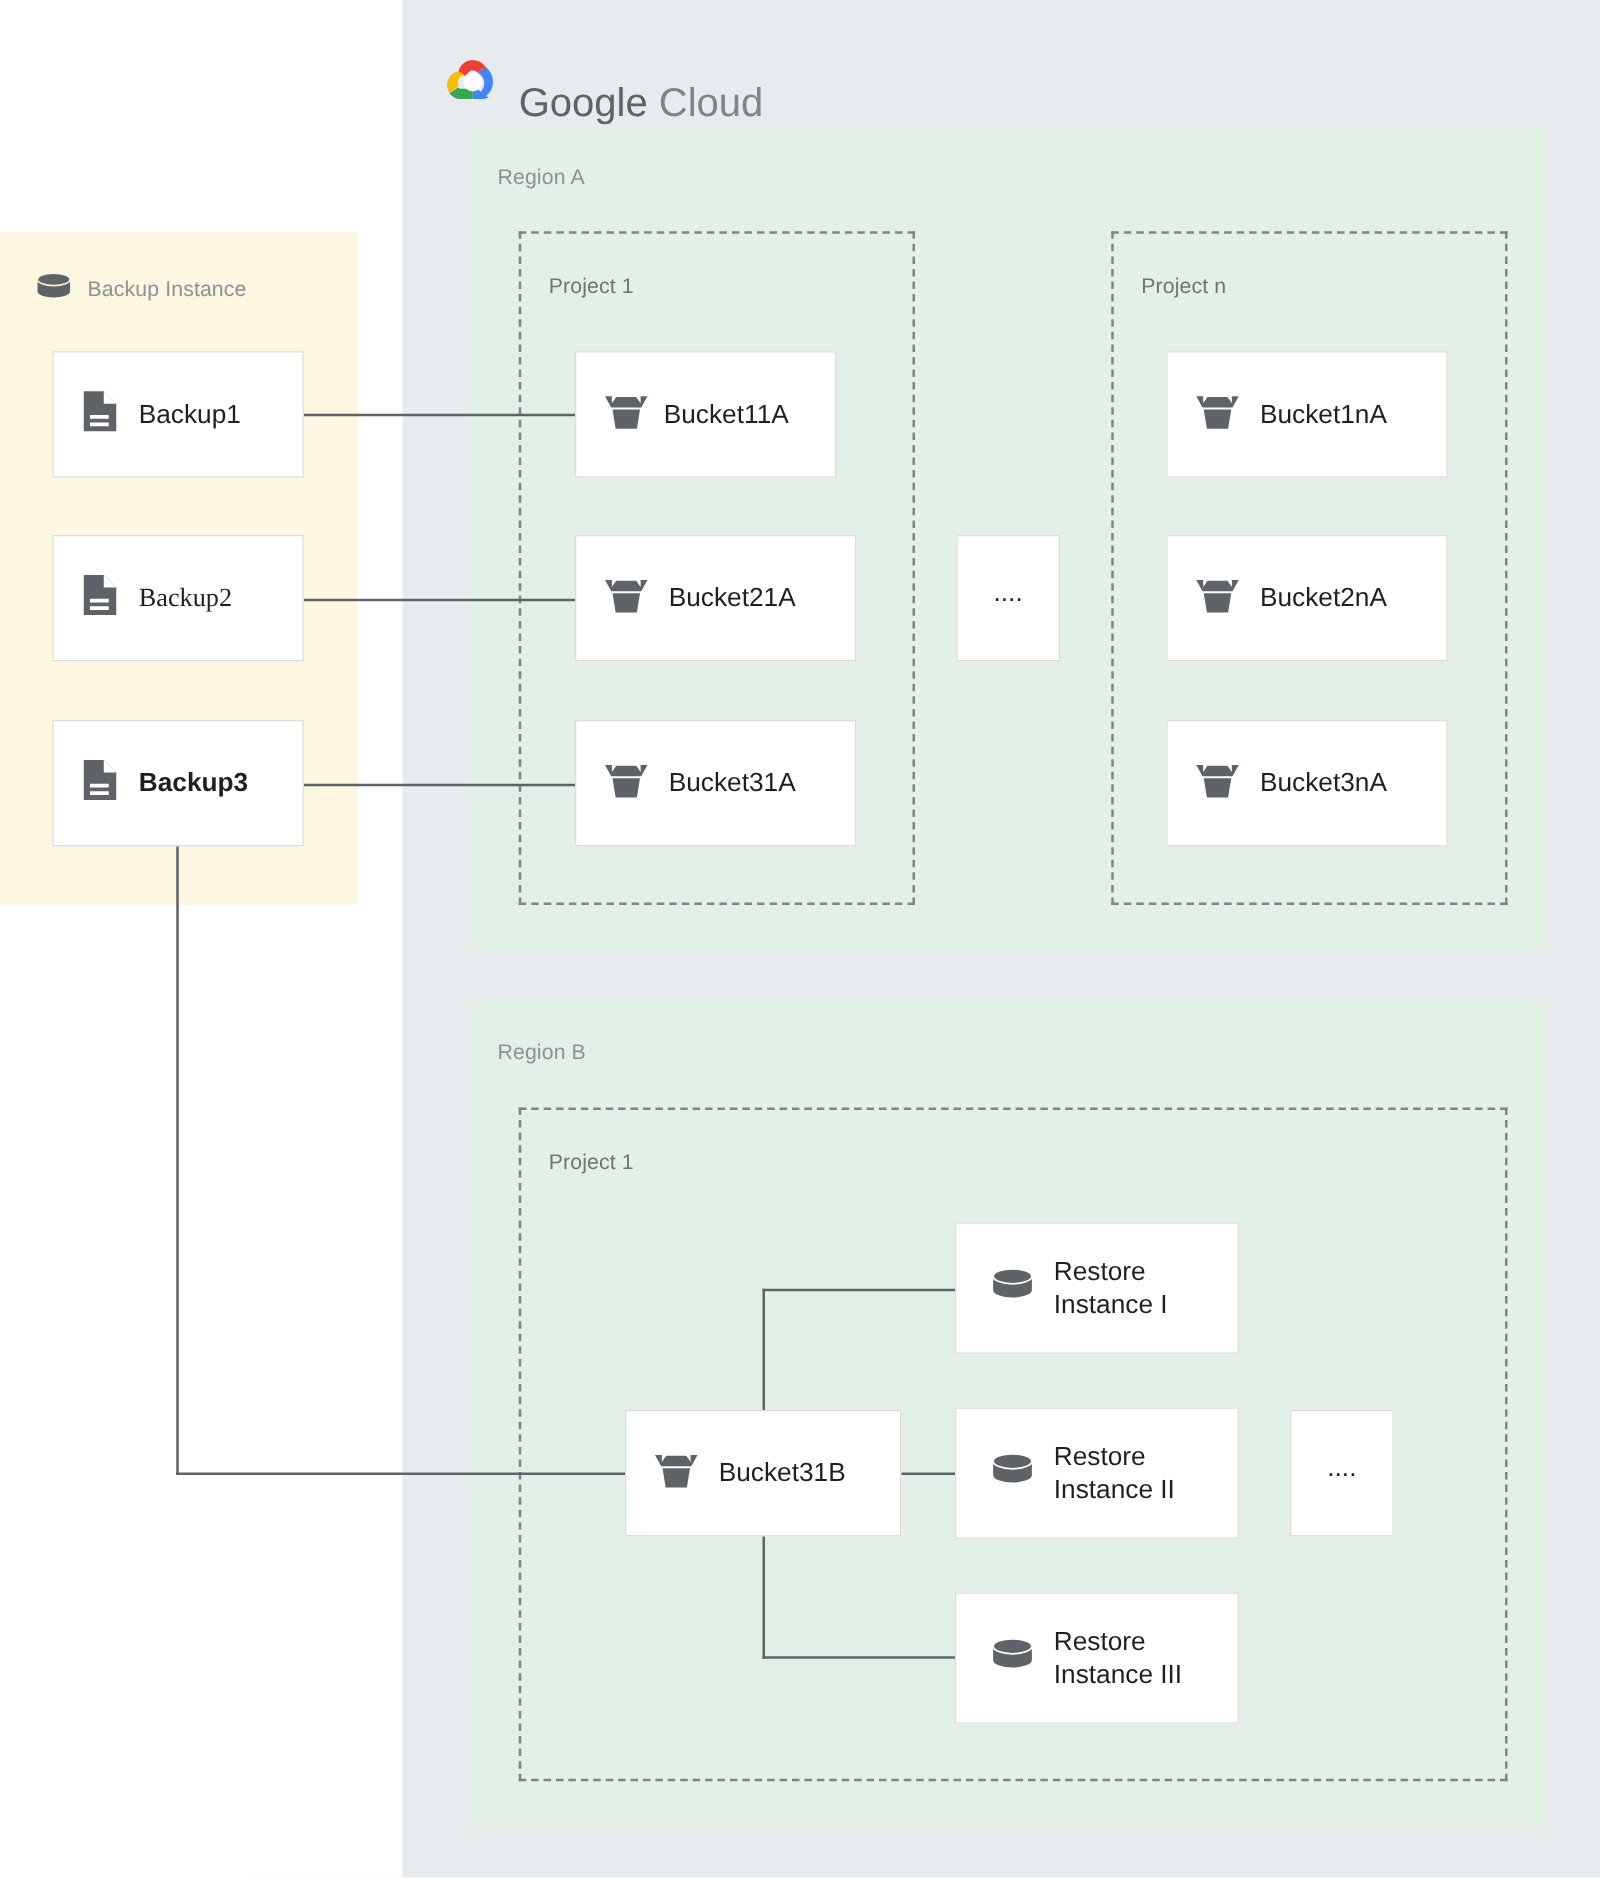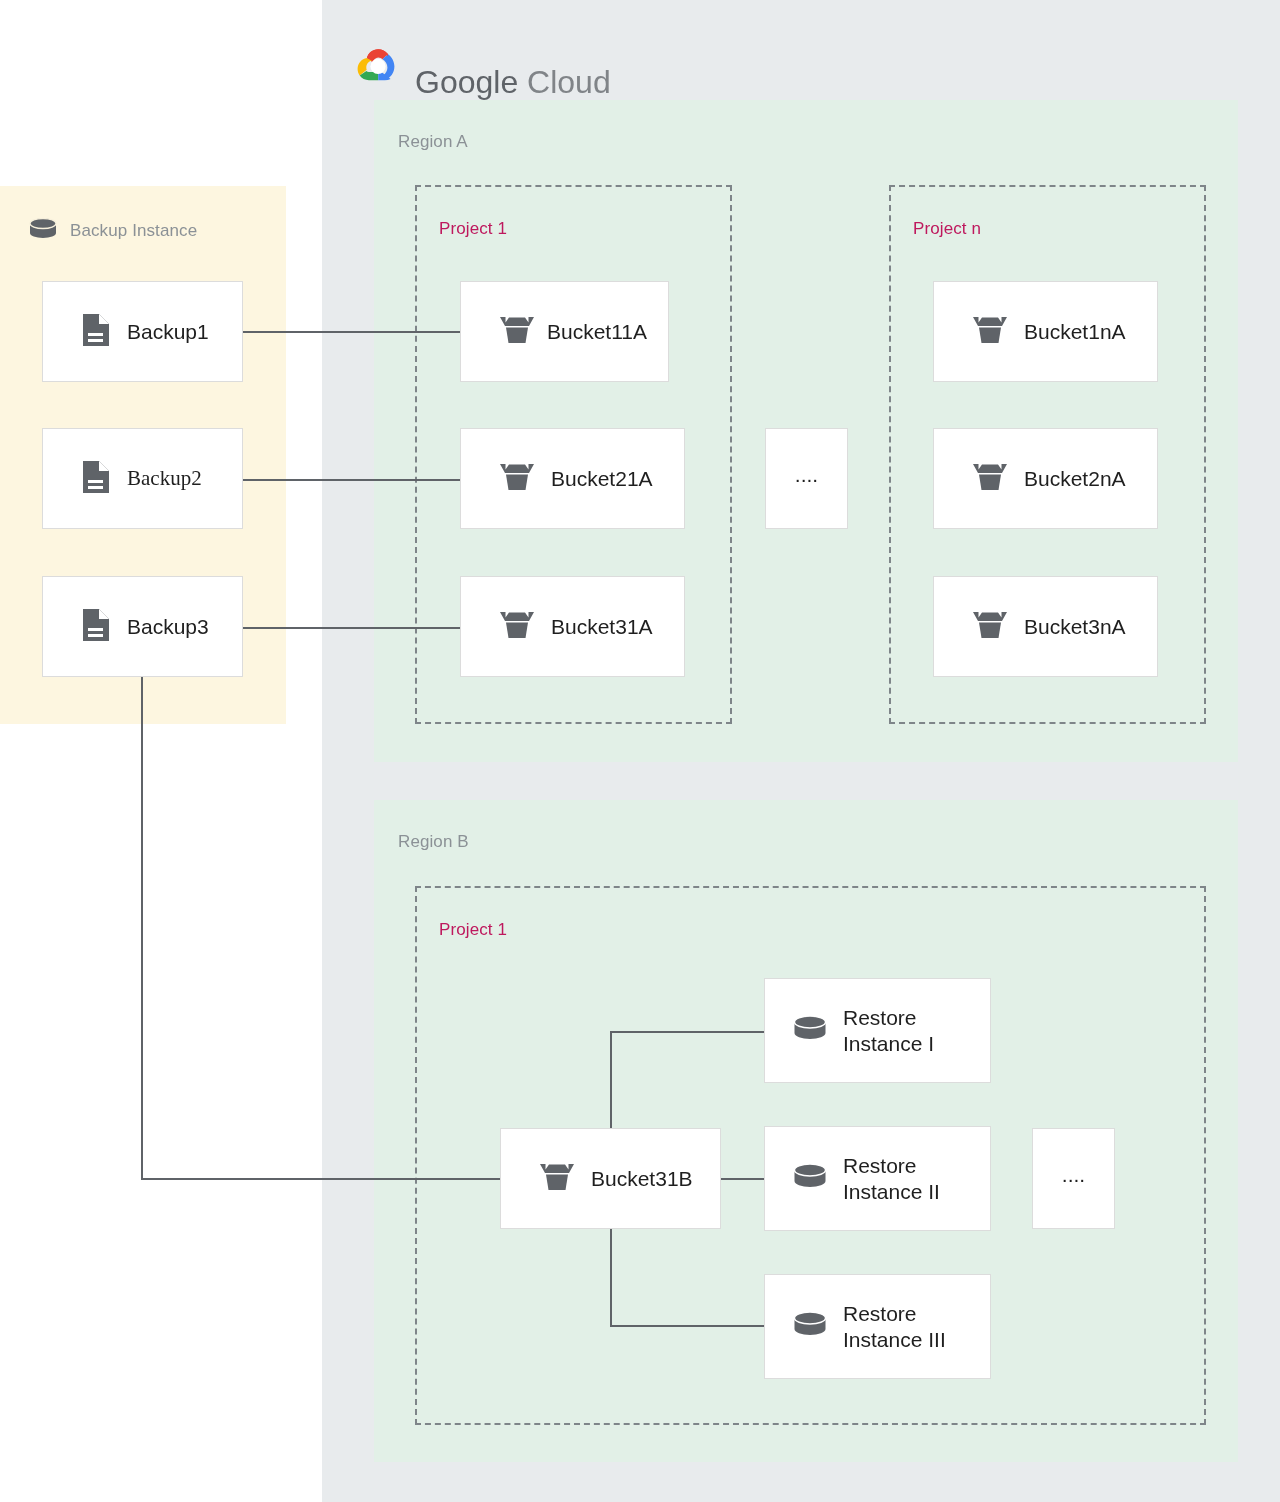--- a/index.html
+++ b/index.html
@@ -45,21 +45,21 @@
   }
   .project-box {
     position: absolute;
     border: 2px dashed #7e8589;
     background: transparent;
   }
   .project-label {
     position: absolute;
     left: 22px; top: 32px;
     font-size: 17px;
-    color: #be185d;
+    color: #737373;
     letter-spacing: 0.1px;
   }
 
   
   #backup-header {
     position: absolute;
     left: 28px; top: 216px;
     display: flex;
     align-items: center;
     gap: 12px;
@@ -80,21 +80,21 @@
     align-items: center;
     z-index: 5;
   }
   .node .label {
     font-size: 21px;
     color: #1f1f1f;
     line-height: 1.22;
     white-space: pre-line;
   }
   .node.with-icon {
-    padding-left: 38px;
+    padding-left: 22px;
     gap: 16px;
   }
   .node.dots {
     justify-content: center;
     padding: 0;
   }
   .node.dots .label {
     font-size: 21px;
     color: #1f1f1f;
     letter-spacing: 0px;
@@ -182,21 +182,21 @@
       <svg width="30" height="34" viewBox="0 0 30 34">
         <path d="M2 1 L18 1 L28 11 L28 33 L2 33 Z" fill="#5f6368"></path>
         <path d="M18 1 L18 11 L28 11 Z" fill="#ffffff"></path>
         <rect x="7" y="20" width="15" height="3" fill="#ffffff"></rect>
         <rect x="7" y="26" width="15" height="3" fill="#ffffff"></rect>
       </svg>
     </span>
     <span class="label">Backup2</span>
   </div>
 
-  <div class="node with-icon" style="left:42px; top:576px; width:201px; height:101px;">
+  <div class="node with-icon" style="left:42px; top:576px; width:201px; height:101px;font-weight:bold;">
     <span class="icon">
       <svg width="30" height="34" viewBox="0 0 30 34">
         <path d="M2 1 L18 1 L28 11 L28 33 L2 33 Z" fill="#5f6368"></path>
         <path d="M18 1 L18 11 L28 11 Z" fill="#ffffff"></path>
         <rect x="7" y="20" width="15" height="3" fill="#ffffff"></rect>
         <rect x="7" y="26" width="15" height="3" fill="#ffffff"></rect>
       </svg>
     </span>
     <span class="label">Backup3</span>
   </div>

